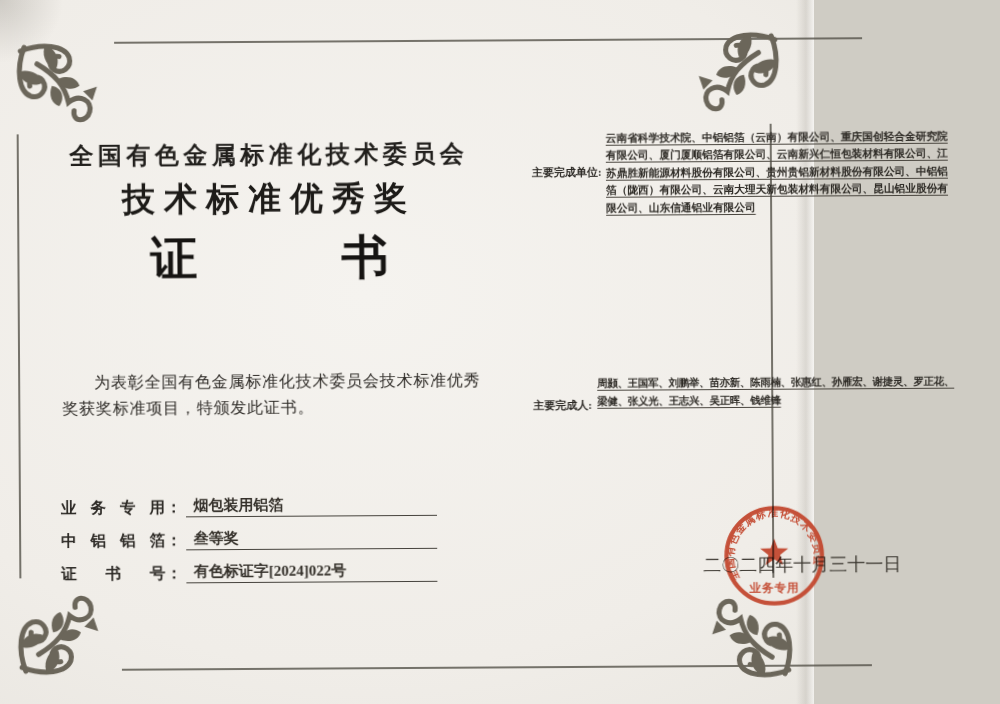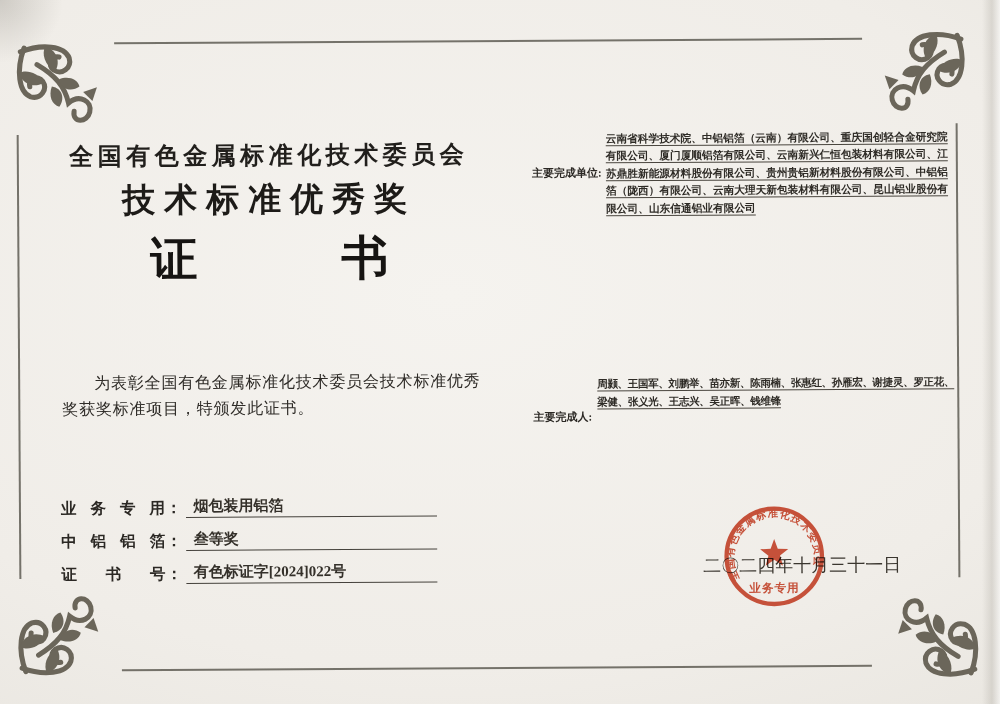--- a/index.html
+++ b/index.html
@@ -2,21 +2,21 @@
 <html><head>
 <meta charset="utf-8">
 <style>
   html,body{margin:0;padding:0;}
   body{
     width:1000px;height:704px;overflow:hidden;
     font-family:"Liberation Serif","DejaVu Serif",serif;
     background:#cfccc4;
   }
   .photo{
-    position:relative;width:1000px;height:704px;
+    position:relative;width:814px;height:704px;
     background:
       radial-gradient(130% 110% at 45% 42%, #f5f3ef 0%, #f0ede8 48%, #e9e6e0 72%, #ddd9d2 92%, #c9c5bd 100%);
   }
   .edge-shade-right{
     position:absolute;right:0;top:0;width:18px;height:704px;
     background:linear-gradient(to right, rgba(120,115,105,0) 0%, rgba(120,115,105,.18) 55%, rgba(250,250,250,.5) 100%);
   }
   .edge-shade-top-left{
     position:absolute;left:0;top:0;width:90px;height:90px;
     background:radial-gradient(90px 90px at 0% 0%, rgba(90,85,75,.22), rgba(90,85,75,0) 70%);
@@ -64,21 +64,21 @@
   .f-colon{font-size:15.5px;font-weight:700;margin:0 4px 0 1px;line-height:20px;}
   .f-valwrap{
     flex:1;border-bottom:1.5px solid #45423c;padding:0 0 1px 8px;
     font-size:15px;font-weight:600;color:#34302a;line-height:20px;white-space:nowrap;
   }
   
   .units-label,.people-label{
     position:absolute;left:533px;font-weight:700;font-size:11px;color:#2b2824;white-space:nowrap;margin-top:33px;
   }
   .units-label{top:133px;}
-  .people-label{top:377px;text-align:center;}
+  .people-label{top:366px;text-align:center;}
   .units-lines{position:absolute;left:607px;top:131px;width:350px;}
   .people-lines{position:absolute;left:597px;top:376px;width:360px;}
   .u-line{
     display:block;font-size:10.7px;line-height:17.4px;white-space:nowrap;
     color:#2e2b26;font-weight:600;
     text-decoration:underline;text-underline-offset:3px;text-decoration-thickness:1px;
     text-decoration-color:#4a463f;
   }
   .p-line{
     display:block;font-size:10.5px;line-height:17.5px;white-space:nowrap;

